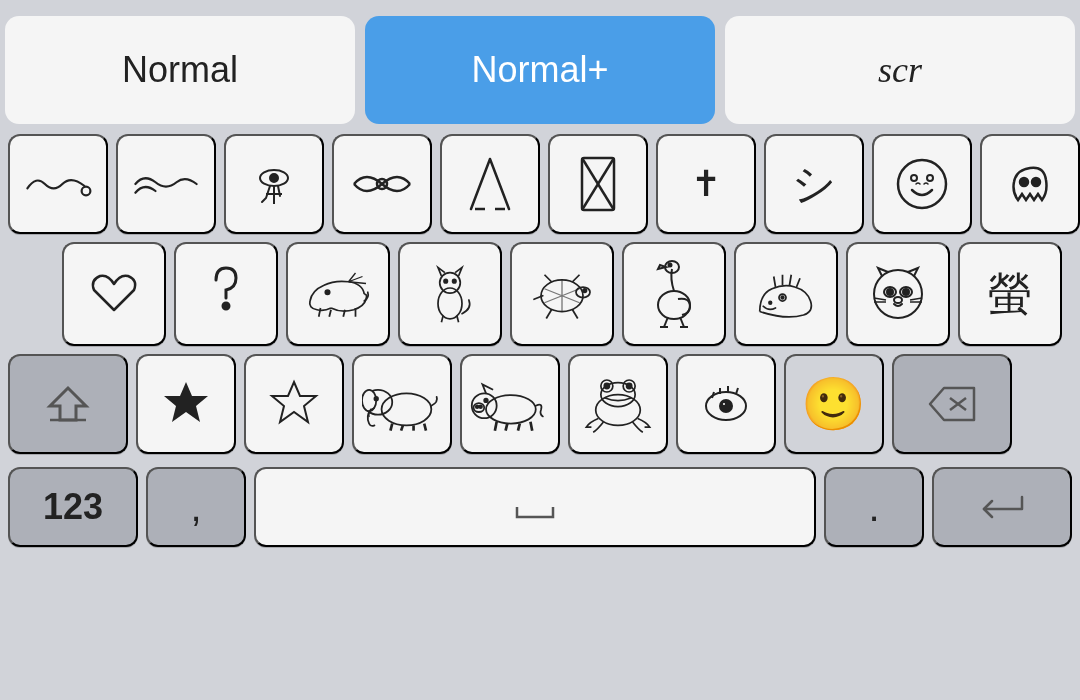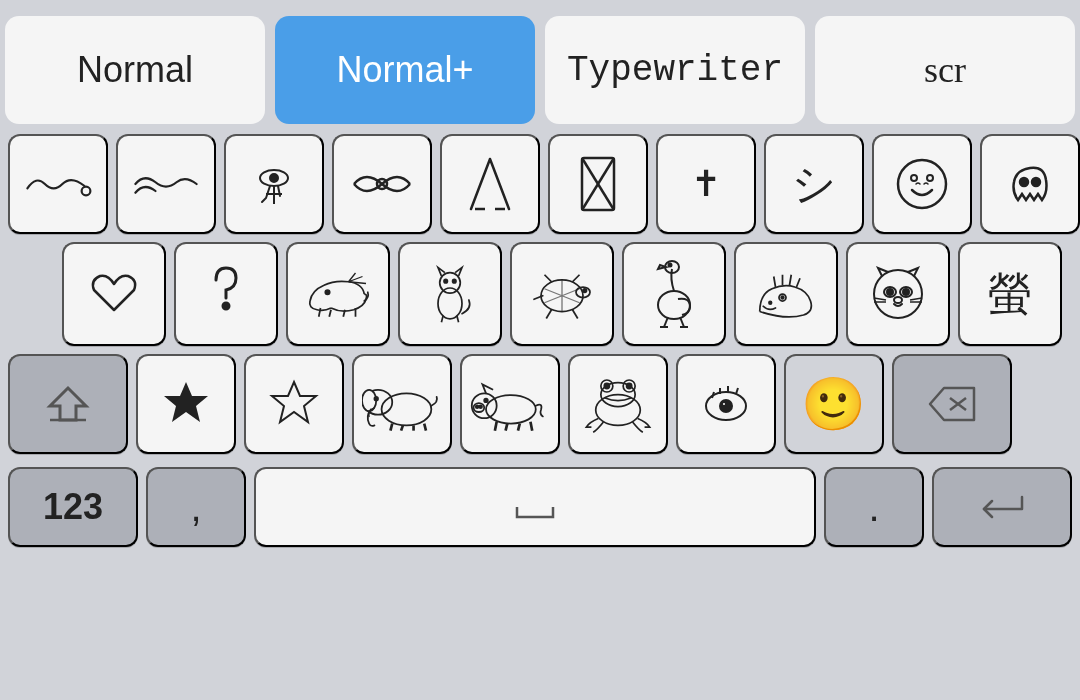--- a/index.html
+++ b/index.html
@@ -41,20 +41,21 @@
       color: #fff;
     }
     .tab.outline {
       font-family: Georgia, serif;
     }
     .tab.typewriter {
       font-family: 'Courier New', monospace;
     }
     .tab.script {
       font-family: Georgia, serif;
+      font-style: italic;
       text-align: right;
     }
 
     
     .keyboard {
       flex: 1;
       display: flex;
       flex-direction: column;
       padding: 4px 8px 8px 8px;
       gap: 8px;
@@ -113,21 +114,20 @@
       line-height: 1;
     }
     .key .chinese { font-size: 44px; }
   </style>
 </head>
 <body>
 
 <div class="tab-bar">
   <button class="tab">Normal</button>
   <button class="tab active">Normal+</button>
-  <button class="tab typewriter">Typewriter</button>
   <button class="tab script">scr</button>
 </div>
 
 <div class="keyboard">
 
   <div class="key-row row1">
 
     <button class="key">
       <svg width="70" height="40" viewBox="0 0 80 40" fill="none" stroke="#222" stroke-width="2.5">
         <path d="M5 25 Q15 10 25 20 Q35 30 45 20 Q55 10 70 22" stroke-linecap="round"></path>

